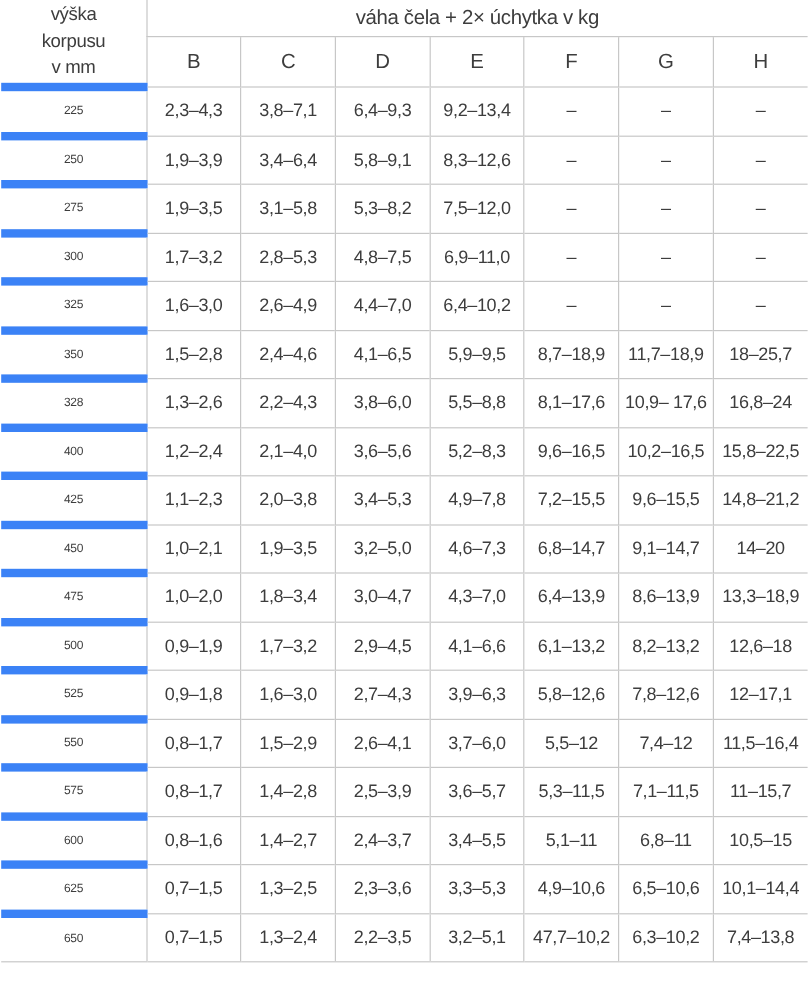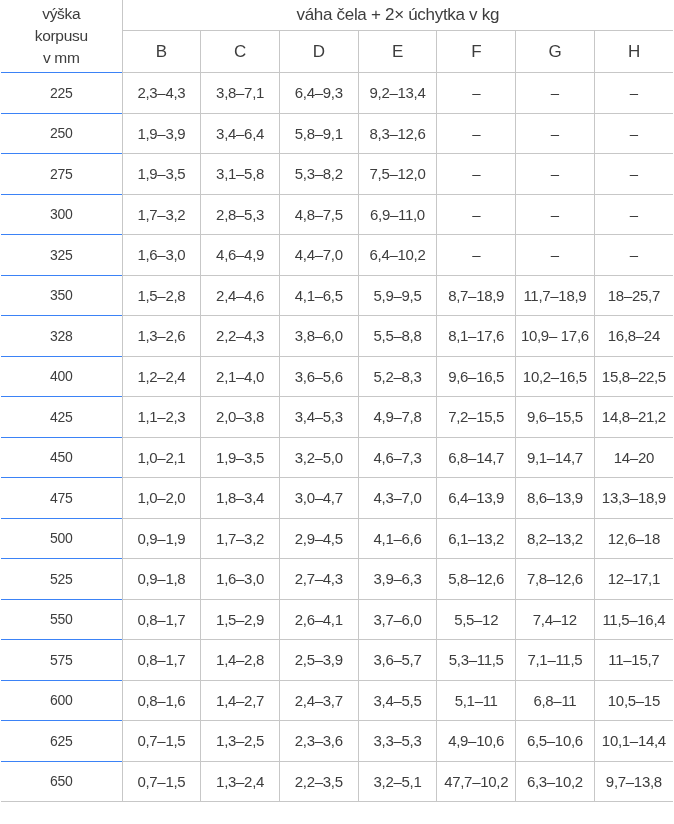--- a/index.html
+++ b/index.html
@@ -38,22 +38,22 @@
     height: 30px;
     border-left: 1px solid #c7c7c7;
     border-bottom: 1px solid #c7c7c7;
   }
   thead tr.letters th {
     font-size: 17px;
     height: 41px;
     border-left: 1px solid #c7c7c7;
   }
   tbody th.row-height {
-    font-size: 14px;
-    border-top: 1px solid #3b82f6;
+    font-size: 10px;
+    border-top: 7px solid #3b82f6;
   }
   tbody td {
     font-size: 15px;
     height: 39.5px;
     border-top: 1px solid #c7c7c7;
     border-left: 1px solid #c7c7c7;
   }
   tbody tr:last-child td,
   tbody tr:last-child th {
     border-bottom: 1px solid #c7c7c7;
@@ -131,21 +131,21 @@
           <td>2,8–5,3</td>
           <td>4,8–7,5</td>
           <td>6,9–11,0</td>
           <td>–</td>
           <td>–</td>
           <td>–</td>
         </tr>
         <tr>
           <th class="row-height">325</th>
           <td>1,6–3,0</td>
-          <td>4,6–4,9</td>
+          <td>2,6–4,9</td>
           <td>4,4–7,0</td>
           <td>6,4–10,2</td>
           <td>–</td>
           <td>–</td>
           <td>–</td>
         </tr>
         <tr>
           <th class="row-height">350</th>
           <td>1,5–2,8</td>
           <td>2,4–4,6</td>
@@ -266,17 +266,17 @@
           <td>10,1–14,4</td>
         </tr>
         <tr>
           <th class="row-height">650</th>
           <td>0,7–1,5</td>
           <td>1,3–2,4</td>
           <td>2,2–3,5</td>
           <td>3,2–5,1</td>
           <td>47,7–10,2</td>
           <td>6,3–10,2</td>
-          <td>9,7–13,8</td>
+          <td>7,4–13,8</td>
         </tr>
       </tbody>
   </table>
 </div>
 
 </body></html>

